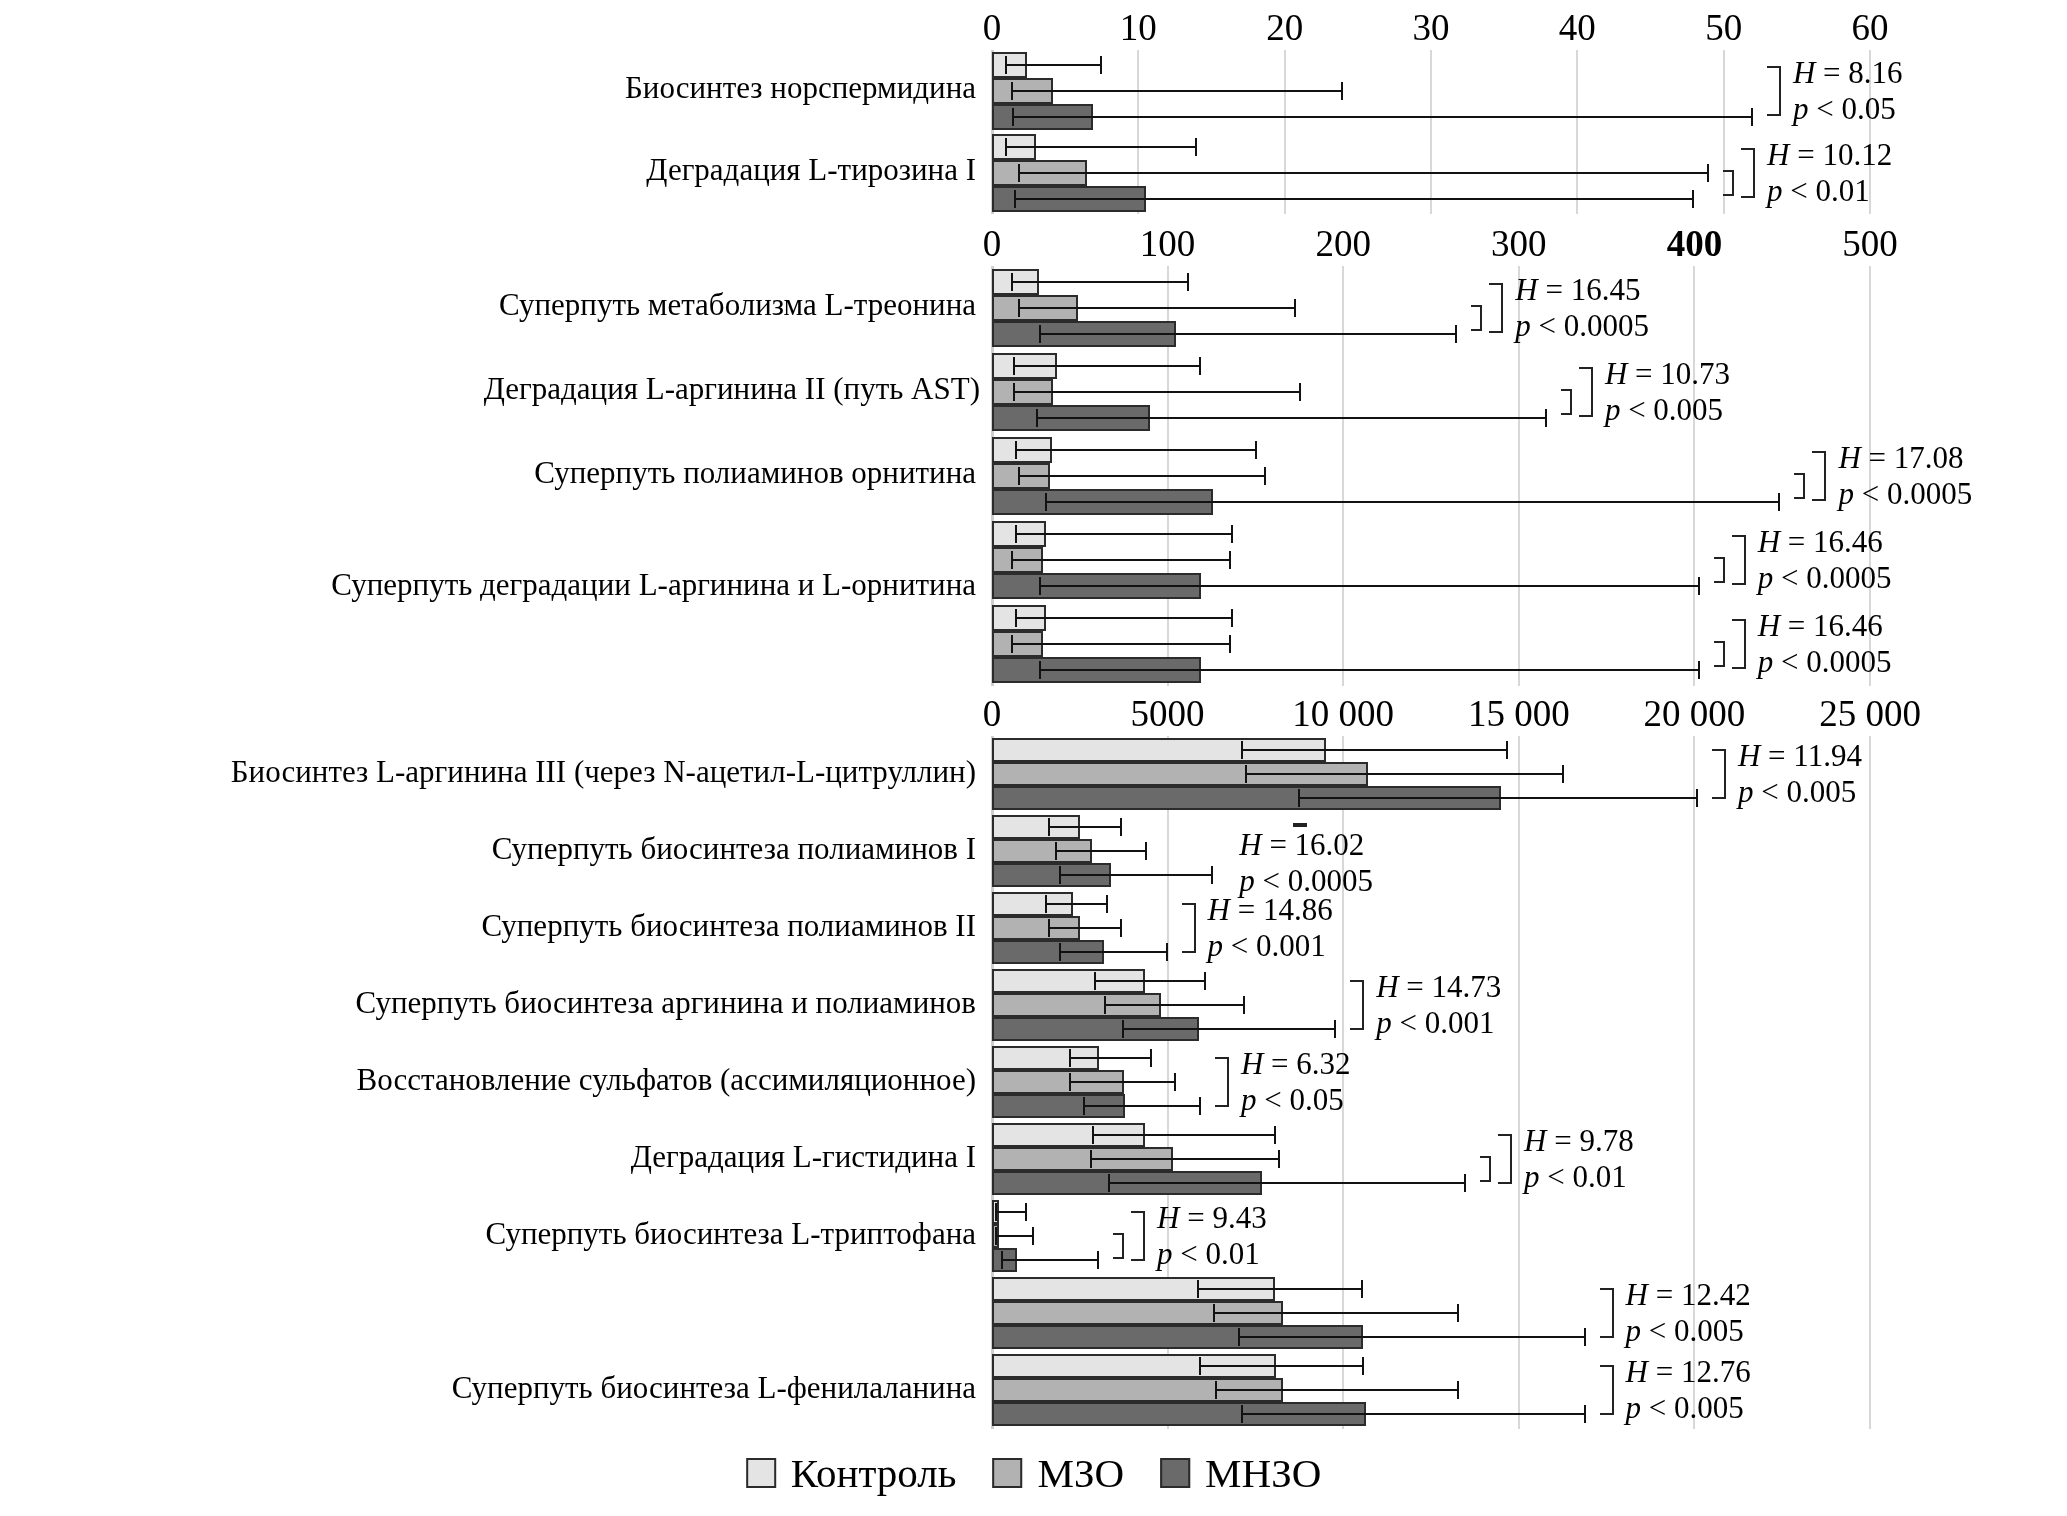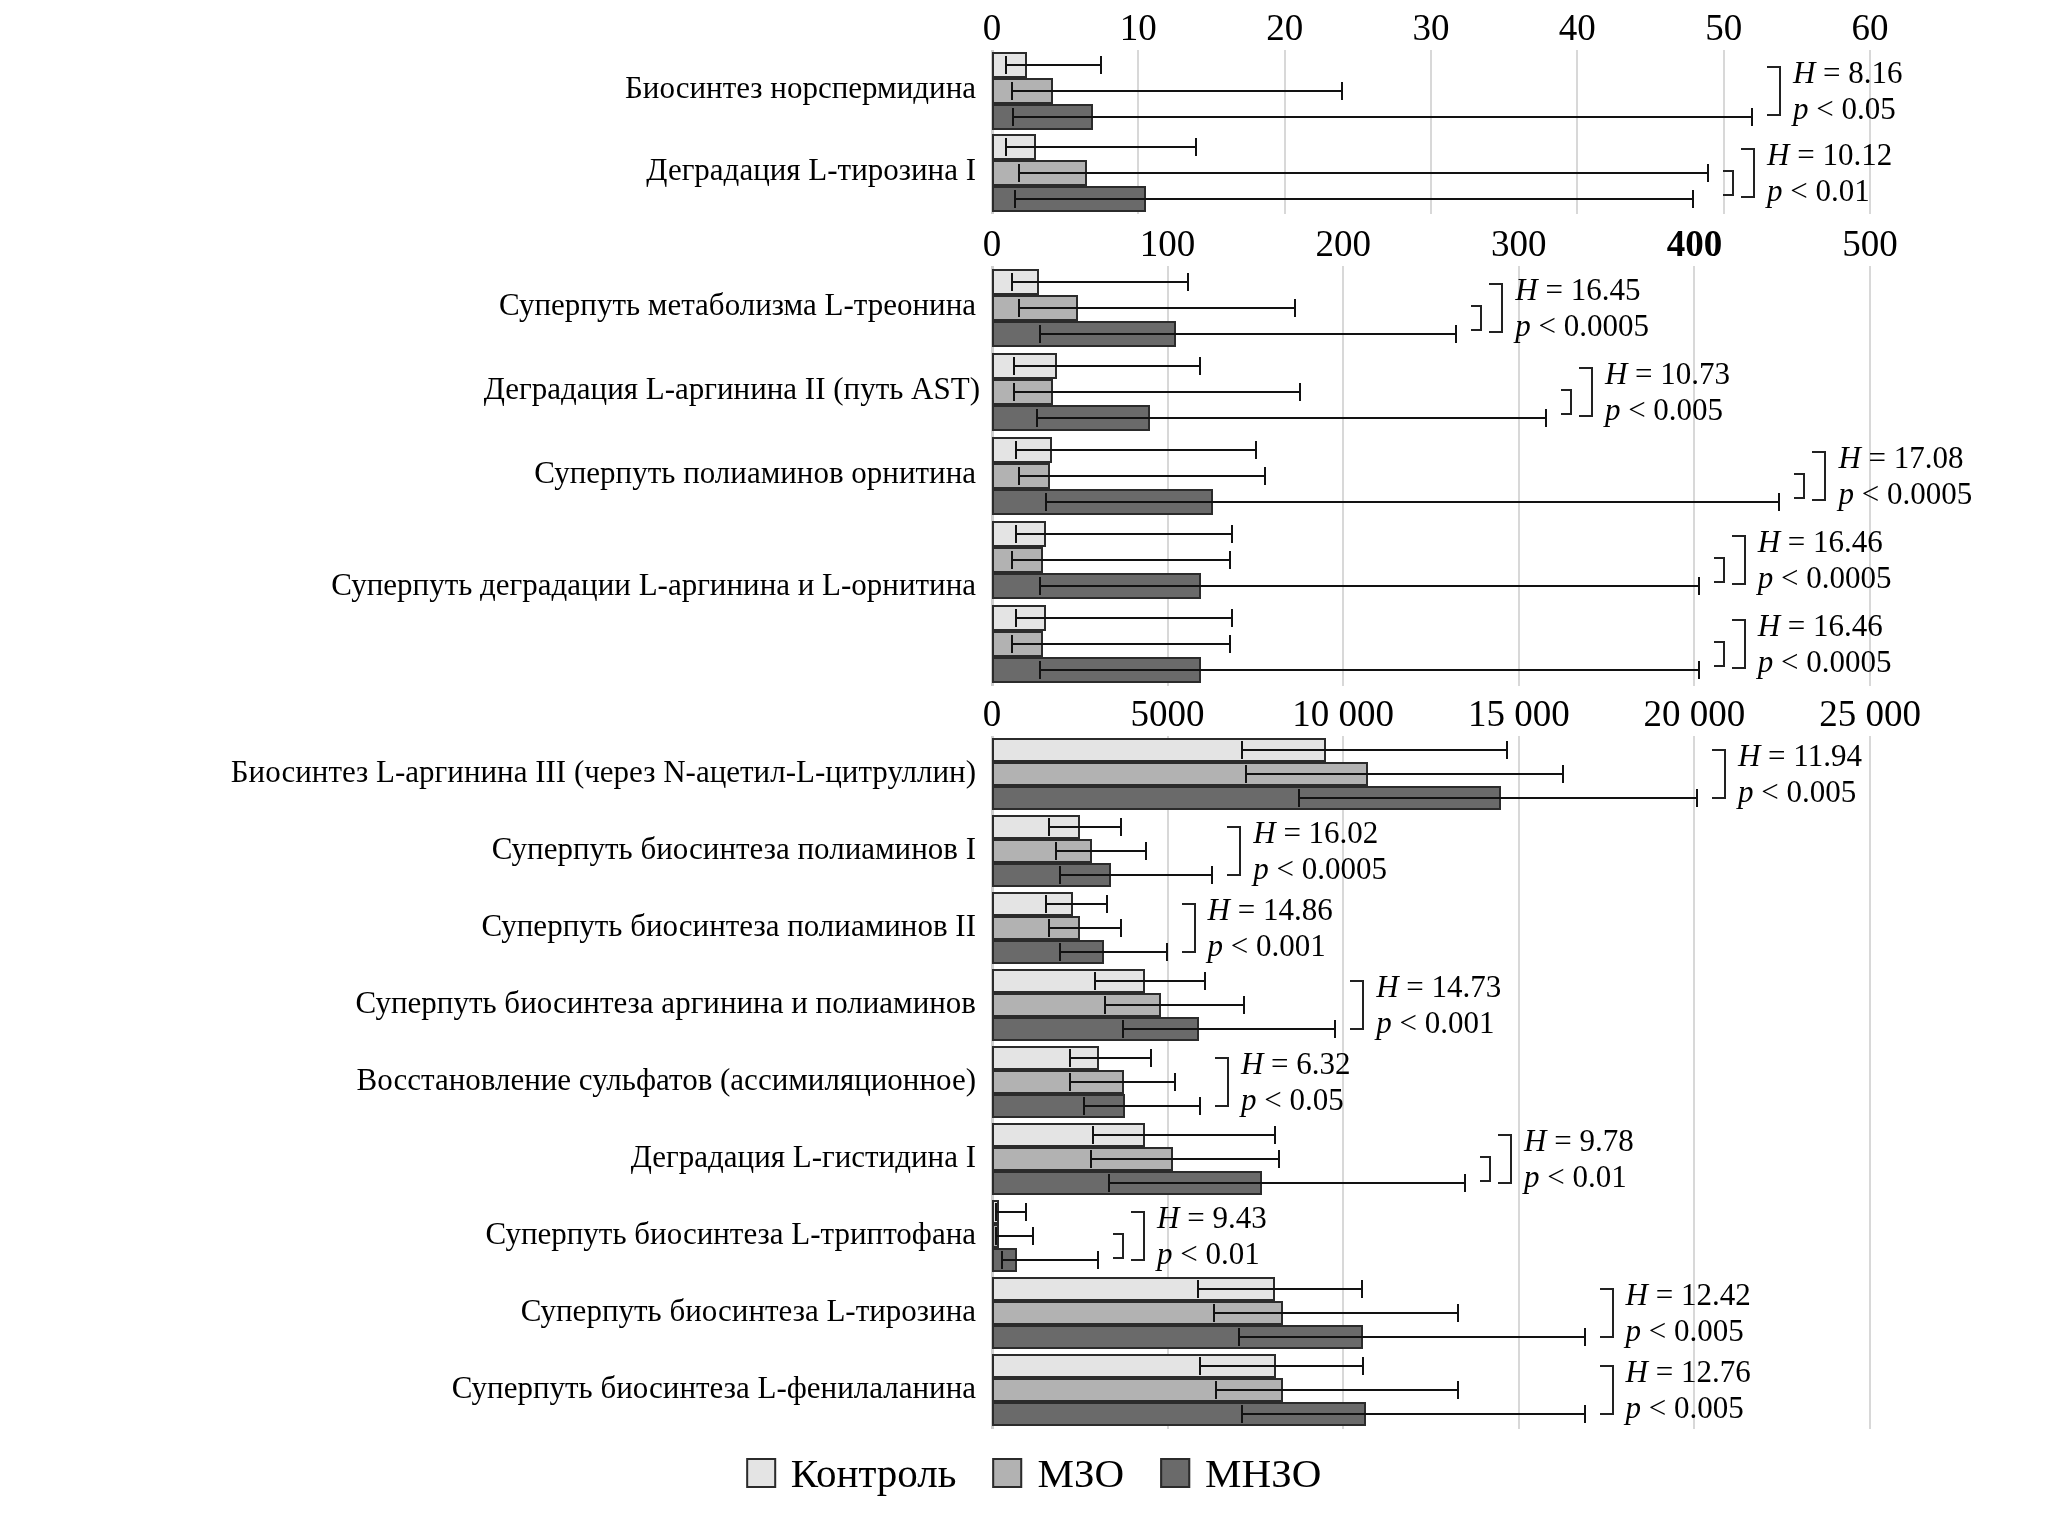--- a/index.html
+++ b/index.html
@@ -268,21 +268,21 @@
         <div class="bar" style="left: 992px; top: 147px; width: 100.092px; height: 24px; background: rgb(178, 178, 178);"></div>
         <div class="errline" style="left: 1055.22px; top: 158px; width: 91.312px;">
           <div class="errcap" style="left: 0px;"></div>
           <div class="errcap" style="right: 0px;"></div>
         </div>
         <div class="bar" style="left: 992px; top: 171px; width: 119.408px; height: 24px; background: rgb(106, 106, 106);"></div>
         <div class="errline" style="left: 1058.73px; top: 182px; width: 154.528px;">
           <div class="errcap" style="left: 0px;"></div>
           <div class="errcap" style="right: 0px;"></div>
         </div>
-        <div class="anno" style="left: 1227.26px; top: 131px; height: 56px;">
+        <div class="anno" style="left: 1227.26px; top: 131px; height: 56px; flex-direction: column;">
           <div class="brk brk-outer"></div>
           <div class="anno-text">
             <div><i>H</i> = 16.02</div>
             <div><i>p</i> &lt; 0.0005</div>
           </div>
         </div>
         <div class="rowlabel" style="left: 0px; width: 976px; top: 215.5px;">Суперпуть биосинтеза полиаминов II</div>
         <div class="bar" style="left: 992px; top: 200px; width: 80.776px; height: 24px; background: rgb(228, 228, 228);"></div>
         <div class="errline" style="left: 1044.68px; top: 211px; width: 63.216px;">
           <div class="errcap" style="left: 0px;"></div>
@@ -392,21 +392,20 @@
           <div class="errcap" style="right: 0px;"></div>
         </div>
         <div class="anno" style="left: 1113.12px; top: 516px; height: 56px;">
           <div class="brk brk-inner"></div>
           <div class="brk brk-outer"></div>
           <div class="anno-text">
             <div><i>H</i> = 9.43</div>
             <div><i>p</i> &lt; 0.01</div>
           </div>
         </div>
-        <div class="rowlabel" style="left: 0px; width: 976px; top: 600.5px;">Суперпуть биосинтеза L-тирозина</div>
         <div class="bar" style="left: 992px; top: 585px; width: 282.716px; height: 24px; background: rgb(228, 228, 228);"></div>
         <div class="errline" style="left: 1197.45px; top: 596px; width: 165.064px;">
           <div class="errcap" style="left: 0px;"></div>
           <div class="errcap" style="right: 0px;"></div>
         </div>
         <div class="bar" style="left: 992px; top: 609px; width: 291.496px; height: 24px; background: rgb(178, 178, 178);"></div>
         <div class="errline" style="left: 1213.26px; top: 620px; width: 245.84px;">
           <div class="errcap" style="left: 0px;"></div>
           <div class="errcap" style="right: 0px;"></div>
         </div>

